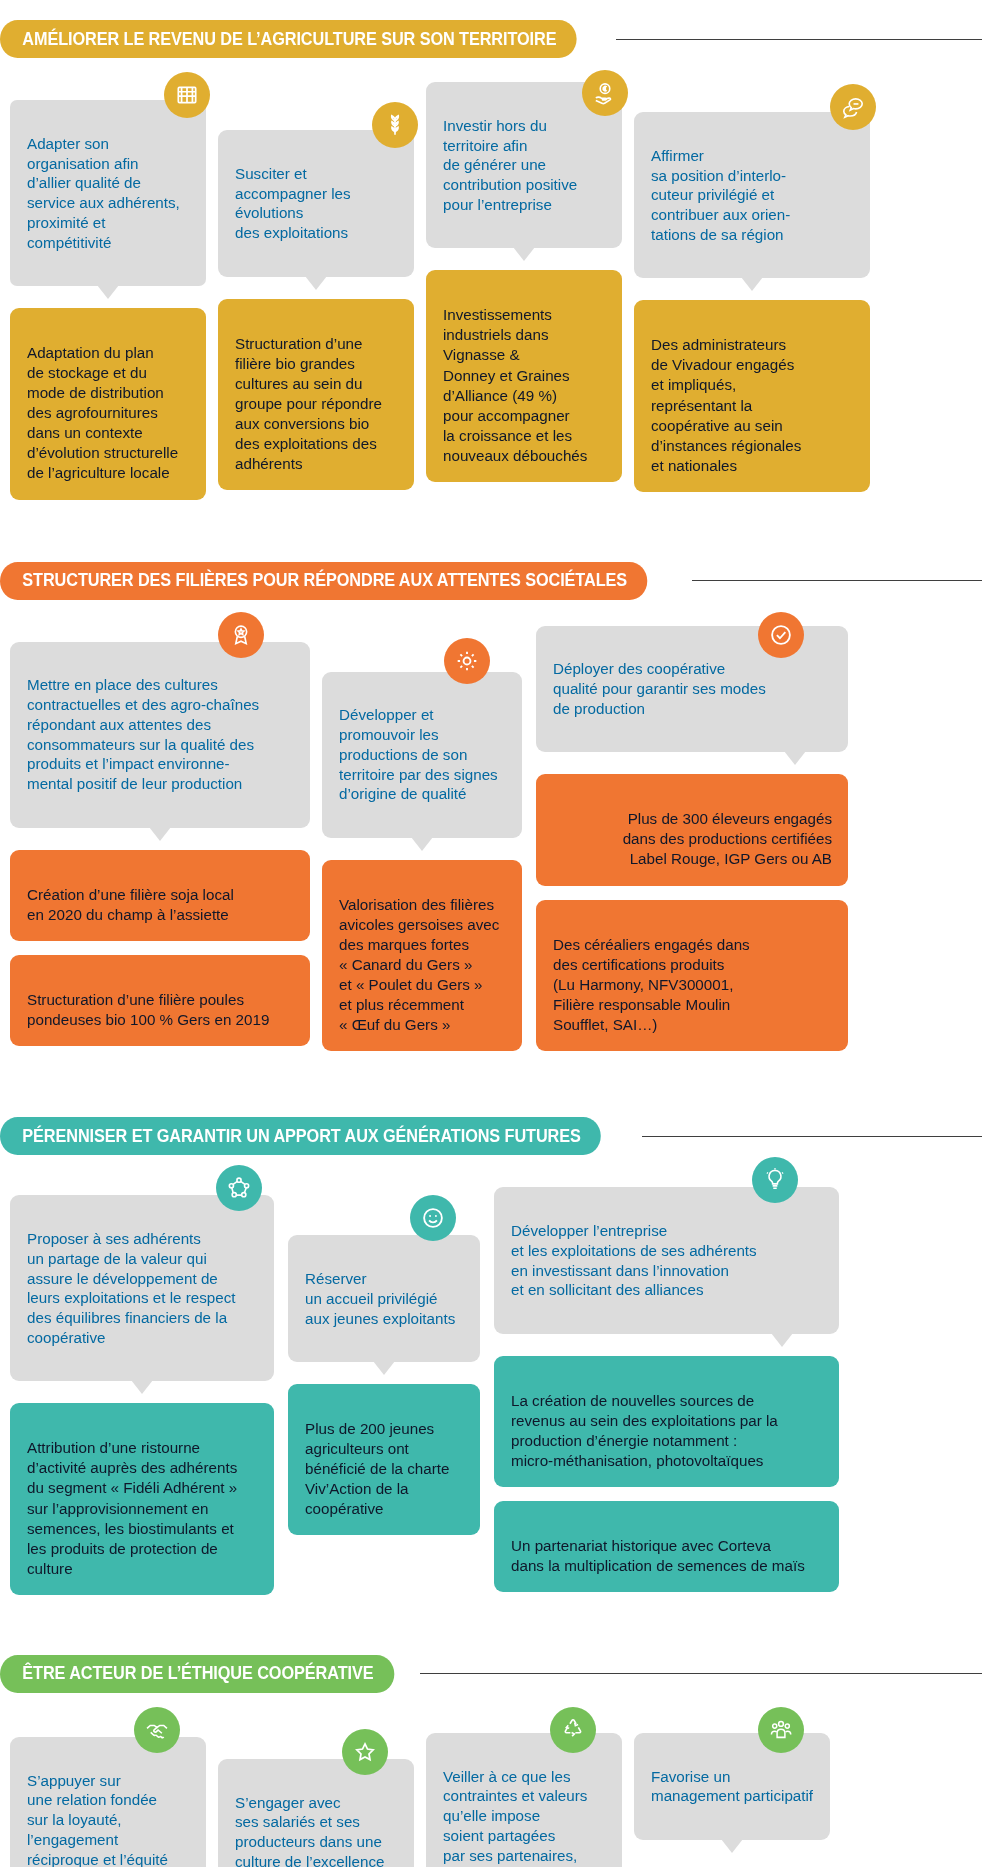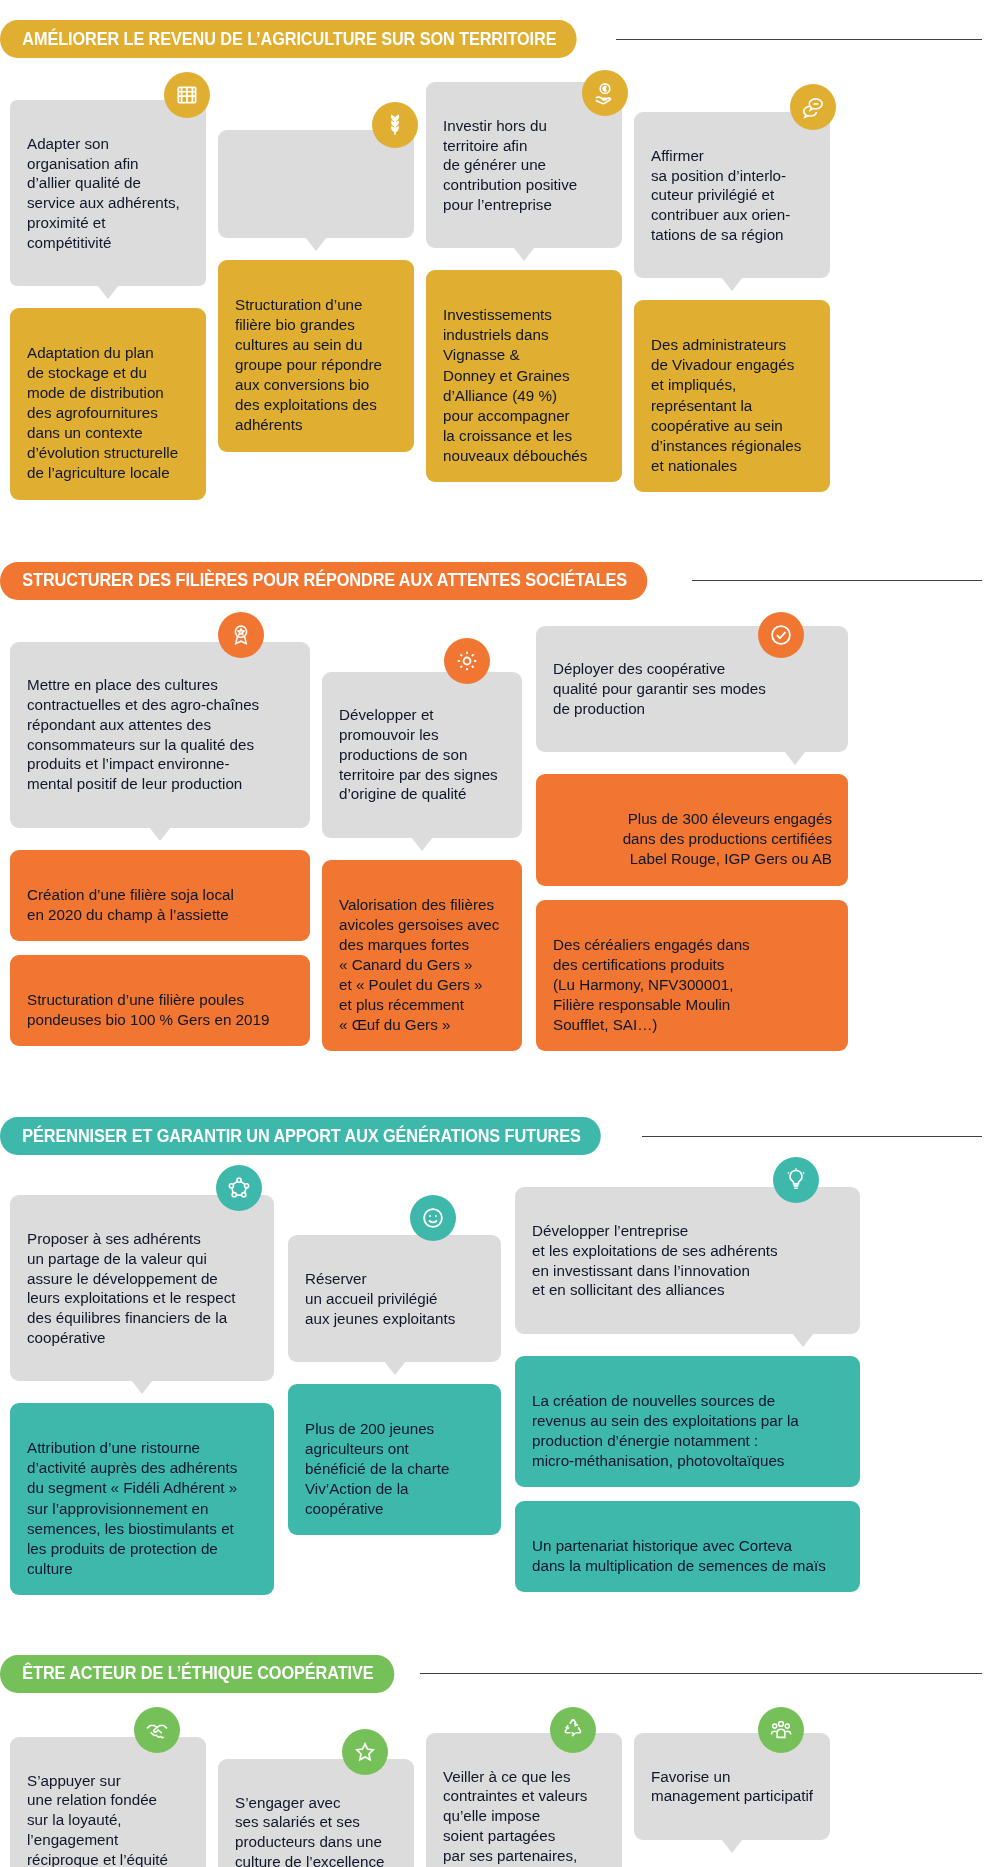--- a/index.html
+++ b/index.html
@@ -51,21 +51,21 @@
   
   .cols { position: relative; display: flex; align-items: flex-start; gap: 0; }
   .col { position: relative; }
 
   
   .bubble {
     position: relative;
     background: #dcdcdc;
     border-radius: 9px;
     padding: 14px 16px 14px 17px;
-    color: #0f172a;
+    color: #0369a1;
     font-size: 15.2px;
     line-height: 1.30;
   }
   .bubble .tail {
     position: absolute;
     left: 50%;
     bottom: -13px;
     margin-left: -11px;
     width: 0; height: 0;
     border-left: 11px solid transparent;
@@ -148,20 +148,24 @@
               <path d="M12 21V8"></path>
               <path d="M12 8c0-2 1.6-4 3-4.6C15.4 5 14.2 7.4 12 8z"></path>
               <path d="M12 8c0-2-1.6-4-3-4.6C8.6 5 9.8 7.4 12 8z"></path>
               <path d="M12 13c0-1.8 1.5-3.4 2.8-4 .3 1.5-.8 3.6-2.8 4z"></path>
               <path d="M12 13c0-1.8-1.5-3.4-2.8-4-.3 1.5.8 3.6 2.8 4z"></path>
               <path d="M12 18c0-1.8 1.5-3.4 2.8-4 .3 1.5-.8 3.6-2.8 4z"></path>
               <path d="M12 18c0-1.8-1.5-3.4-2.8-4-.3 1.5.8 3.6 2.8 4z"></path>
             </svg>
         </div>
         <div class="bubble" style="min-height:108px; white-space:pre-line;">
+          <span>Susciter et
+accompagner les
+évolutions
+des exploitations</span>
           <span class="tail"></span>
         </div>
         <div style="height:22px;"></div>
         <div class="fact c-yellow" style="white-space:pre-line;">
           <span>Structuration d’une
 filière bio grandes
 cultures au sein du
 groupe pour répondre
 aux conversions bio
 des exploitations des
@@ -192,21 +196,21 @@
 industriels dans
 Vignasse &amp;
 Donney et Graines
 d’Alliance (49 %)
 pour accompagner
 la croissance et les
 nouveaux débouchés</span>
         </div>
       </div>
 
-      <div class="col" style="width:196px; padding-top:30px;">
+      <div class="col" style="width:236px; padding-top:30px;">
         <div class="badge c-yellow" style="right:-6px; top:2px;">
           <svg viewBox="0 0 24 24" fill="none" stroke="#fff" stroke-width="1.5">
               <path d="M14.5 4.5c3.3 0 6 2 6 4.6 0 2.5-2.7 4.6-6 4.6-.7 0-1.4-.1-2-.3l-3 1.4.9-2.2c-1.2-.8-1.9-2-1.9-3.5 0-2.5 2.7-4.6 6-4.6z"></path>
               <path d="M8.6 11.6C5.8 11.9 3.5 13.7 3.5 16c0 1.3.7 2.4 1.9 3.2l-.9 2.1 3-1.3c.6.2 1.3.3 2 .3 2.9 0 5.3-1.6 5.8-3.7"></path>
               <path d="M12.5 9.2h4.5"></path>
             </svg>
         </div>
         <div class="bubble" style="min-height:118px; white-space:pre-line;">
           <span>Affirmer
 sa position d’interlo-
@@ -357,21 +361,21 @@
           <span>Attribution d’une ristourne
 d’activité auprès des adhérents
 du segment « Fidéli Adhérent »
 sur l’approvisionnement en
 semences, les biostimulants et
 les produits de protection de
 culture</span>
         </div>
       </div>
 
-      <div class="col" style="width:213px; margin-right:14px; padding-top:56px;">
+      <div class="col" style="width:192px; margin-right:14px; padding-top:56px;">
         <div class="badge c-teal" style="left:122px; top:16px;">
           <svg viewBox="0 0 24 24" fill="none" stroke="#fff" stroke-width="1.7">
               <circle cx="12" cy="12" r="8.2"></circle>
               <circle cx="9.3" cy="10.2" r="0.9" fill="#fff" stroke="none"></circle>
               <circle cx="14.7" cy="10.2" r="0.9" fill="#fff" stroke="none"></circle>
               <path d="M8.4 14.2c1 1.3 2.2 1.9 3.6 1.9s2.6-.6 3.6-1.9"></path>
             </svg>
         </div>
         <div class="bubble" style="white-space:pre-line;">
           <span>Réserver

